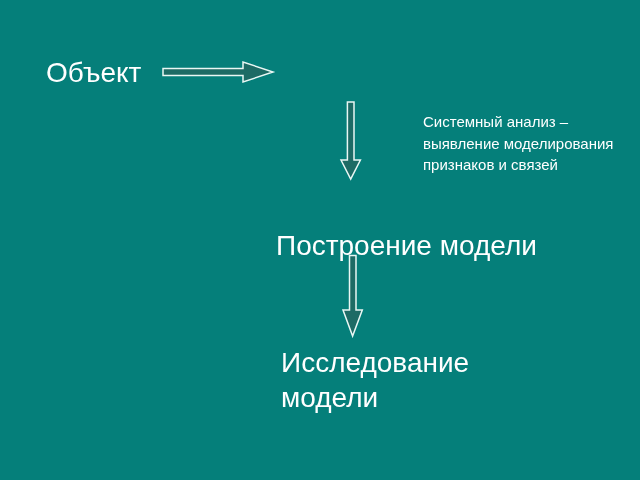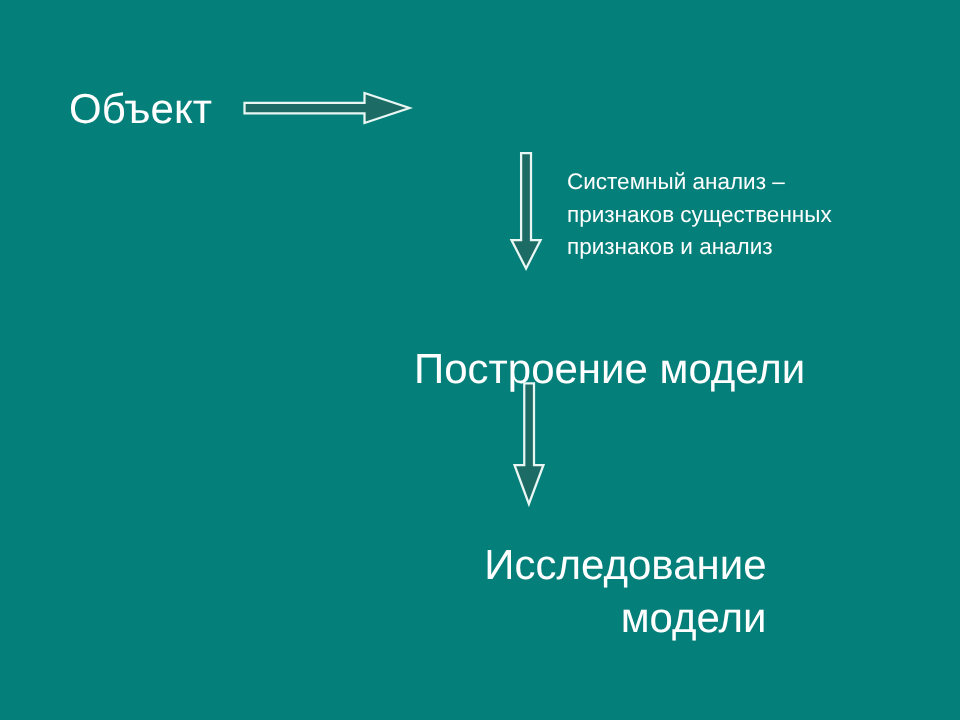--- a/index.html
+++ b/index.html
@@ -24,35 +24,36 @@
     white-space: nowrap;
   }
   .label-wrap {
     white-space: normal;
   }
   .label-small {
     position: absolute;
     font-size: 15px;
     line-height: 21.5px;
     color: var(--text, #ffffff);
+    margin-left: 45px;
   }
   .arrow {
     position: absolute;
     overflow: visible;
   }
   .arrow polygon {
     fill: var(--arrow-fill, #1d6b65);
     stroke: var(--arrow-stroke, #e9f7f4);
     stroke-width: 1.5;
     stroke-linejoin: miter;
   }
   #node-object    { left: 46px;  top: 55px; }
   #node-goal      { left: 283px; top: 55px; }
   #node-build     { left: 276px; top: 201px; margin-top: 27px; }
-  #node-research  { left: 281px; top: 359px; width: 230px; text-align: right; }
+  #node-research  { left: 281px; top: 345px; width: 230px; }
   #annotation     { left: 378px; top: 111px; width: 200px; }
   #arrow-h        { left: 162px; top: 59px; }
   #arrow-v1       { left: 339px; top: 100px; }
   #arrow-v2       { left: 341px; top: 254px; }
 </style>
 </head>
 <body>
 
 <div class="slide">
 
@@ -62,22 +63,22 @@
     <polygon points="1,9.5 81,9.5 81,3 111,13 81,23 81,16.5 1,16.5"></polygon>
   </svg>
 
 
   <svg class="arrow" id="arrow-v1" width="24" height="82" viewBox="0 0 24 82">
     <polygon points="8.4,2 8.4,60 2,60 11.7,79 21.4,60 15,60 15,2"></polygon>
   </svg>
 
   <div class="label-small" id="annotation">
     <div>Системный анализ –</div>
-    <div>признаков существенных</div>
-    <div>признаков и анализ</div>
+    <div>выявление моделирования</div>
+    <div>признаков и связей</div>
   </div>
 
   <div class="label-big" id="node-build">Построение модели</div>
 
   <svg class="arrow" id="arrow-v2" width="24" height="86" viewBox="0 0 24 86">
     <polygon points="8.5,1.5 8.5,56 2,56 11.6,82 21.3,56 15,56 15,1.5"></polygon>
   </svg>
 
   <div class="label-big label-wrap" id="node-research">Исследование модели</div>
 

